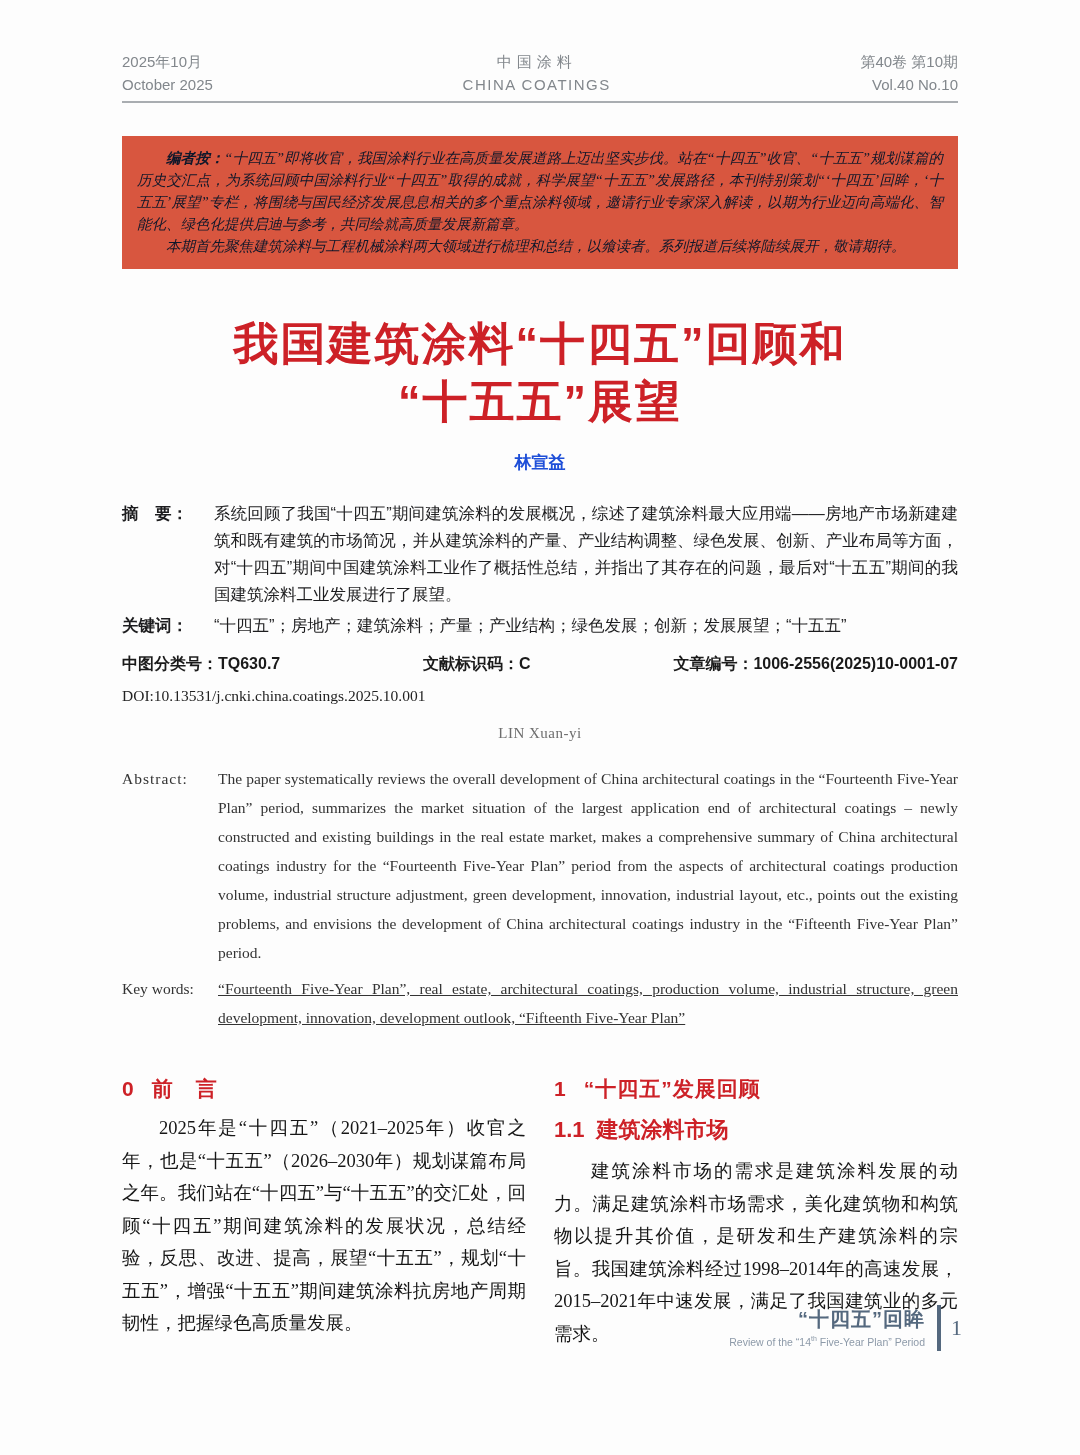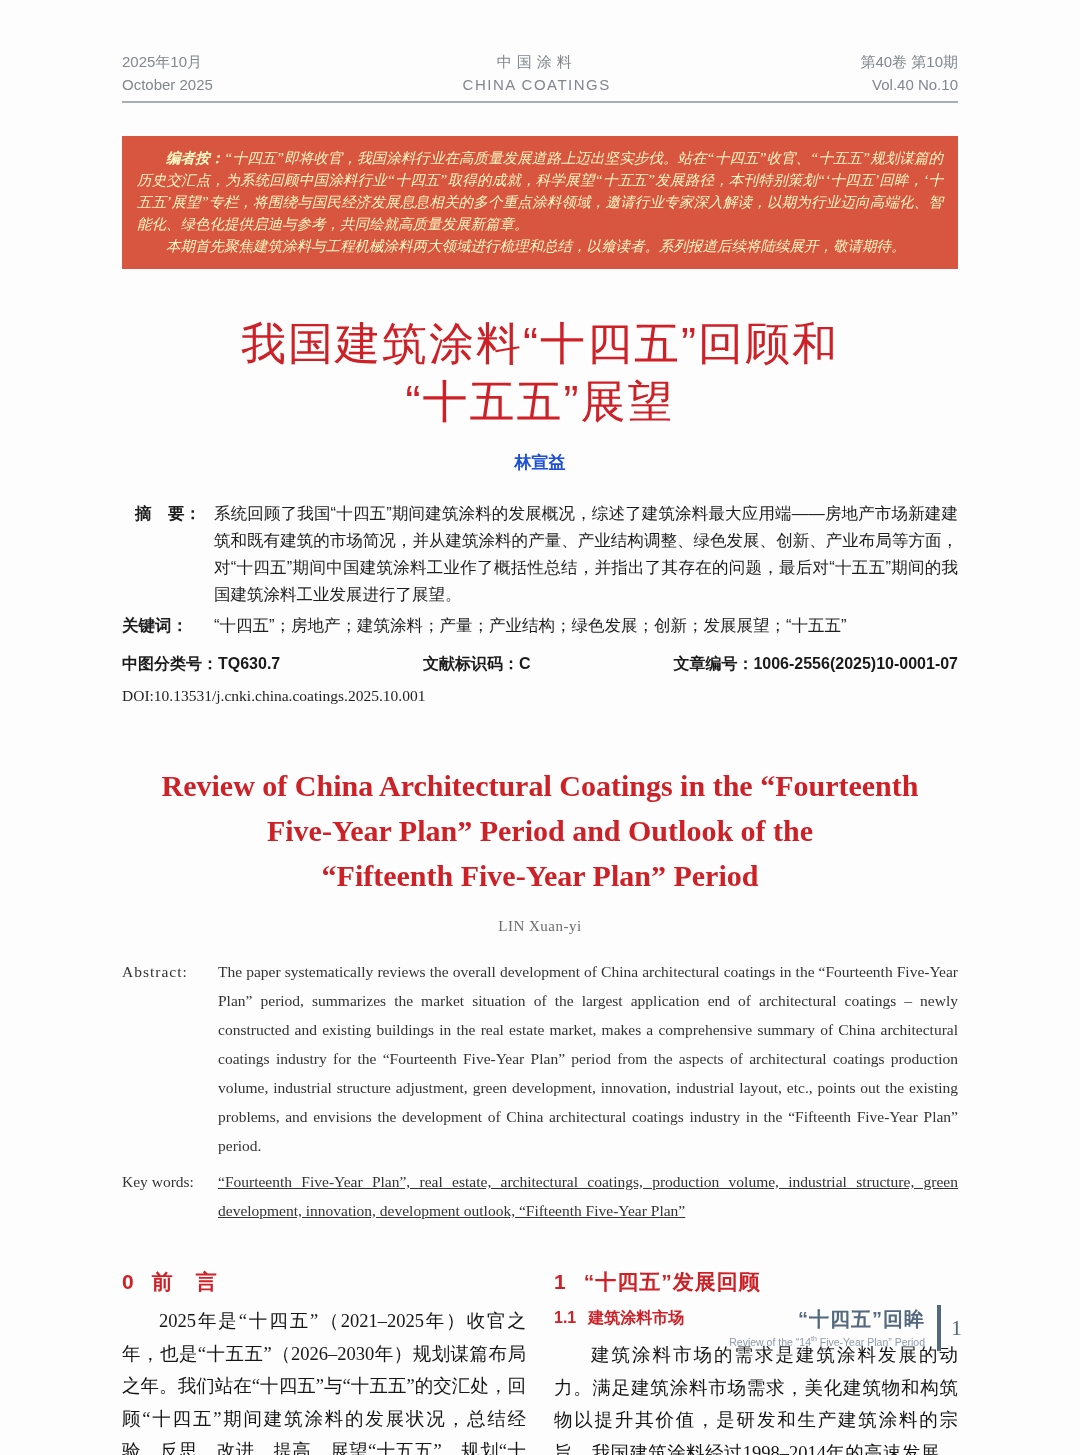--- a/index.html
+++ b/index.html
@@ -19,34 +19,34 @@
   .journal-head{display:flex;justify-content:space-between;align-items:flex-end;
     color:var(--header-gray);font-size:15px;line-height:23px;}
   .journal-head .col{white-space:nowrap;}
   .journal-head .col.center{text-align:center;}
   .journal-head .col.right{text-align:right;}
   .jh-cn{letter-spacing:5px;}
   .jh-en{letter-spacing:1.5px;}
   .head-rule{border-bottom:2px solid #a9adb1;margin-top:5px;}
 
   
-  .editor-note{margin-top:33px;background:var(--box-red);color:#fef9c3;
+  .editor-note{margin-top:33px;background:var(--box-red);color:#0f172a;
     padding:11px 15px 12px 15px;font-family:"Liberation Serif",serif;font-style:italic;
     font-size:14.5px;line-height:22px;text-align:justify;}
   .editor-note p{text-indent:2em;}
   .editor-note .en-label{font-weight:bold;font-style:italic;}
 
   
   .title-cn{margin-top:46px;text-align:center;color:var(--accent-red);
-    font-weight:normal;font-size:45px;line-height:58px;letter-spacing:2px;}
+    font-weight:bold;font-size:45px;line-height:58px;letter-spacing:2px;}
   .author-cn{margin-top:20px;text-align:center;font-size:17px;font-weight:bold;color:#1d4ed8;}
 
   
   .cn-abstract{display:flex;margin-top:26px;font-size:16.5px;line-height:27px;}
-  .cn-abstract .lbl{flex:0 0 92px;font-weight:bold;white-space:nowrap;text-align:center;}
+  .cn-abstract .lbl{flex:0 0 92px;font-weight:bold;white-space:nowrap;}
   .cn-abstract .txt{flex:1;text-align:justify;}
   .cn-keywords{display:flex;margin-top:4px;font-size:16.5px;line-height:27px;}
   .cn-keywords .lbl{flex:0 0 92px;font-weight:bold;white-space:nowrap;}
   .cn-keywords .txt{flex:1;}
 
   .meta-row{display:flex;justify-content:space-between;margin-top:15px;
     font-size:16px;font-weight:bold;color:#1a1a1a;}
   .doi-line{margin-top:12px;font-family:"Liberation Serif",serif;font-size:15.5px;color:#222;}
 
   
@@ -64,21 +64,21 @@
     font-size:15.5px;line-height:29px;color:#333;}
   .en-keywords .lbl{flex:0 0 96px;white-space:nowrap;}
   .en-keywords .txt{flex:1;text-align:justify;text-decoration:underline;}
 
   
   .columns{display:flex;gap:28px;margin-top:44px;}
   .col-half{flex:1;min-width:0;}
   .sec-heading{color:var(--accent-red);font-weight:bold;font-size:21px;line-height:26px;}
   .sec-heading .num{margin-right:18px;}
   .sec-heading .ttl{letter-spacing:1px;}
-  .sub-heading{color:var(--accent-red);font-weight:bold;font-size:16px;margin-top:13px;}
+  .sub-heading{color:var(--accent-red);font-weight:bold;font-size:22px;margin-top:13px;}
   .sub-heading .num{margin-right:12px;}
   .body-para{margin-top:10px;font-family:"Liberation Serif",serif;font-size:18.5px;
     line-height:32.5px;text-align:justify;text-indent:2em;color:#161616;}
 
   
   .page-footer{position:absolute;right:118px;top:1305px;display:flex;align-items:center;}
   .pf-titles{text-align:right;}
   .pf-cn{color:var(--footer-slate);font-weight:bold;font-size:20px;letter-spacing:1px;line-height:24px;}
   .pf-en{color:#8d9aa9;font-size:10.5px;line-height:16px;}
   .pf-en sup{font-size:7px;}
@@ -127,25 +127,20 @@
       <span class="txt">“十四五”；房地产；建筑涂料；产量；产业结构；绿色发展；创新；发展展望；“十五五”</span>
     </div>
 
     <div class="meta-row">
       <span>中图分类号：TQ630.7</span>
       <span>文献标识码：C</span>
       <span>文章编号：1006-2556(2025)10-0001-07</span>
     </div>
     <div class="doi-line">DOI:10.13531/j.cnki.china.coatings.2025.10.001</div>
 
-    <h2 class="title-en">
-      <div>Review of China Architectural Coatings in the “Fourteenth</div>
-      <div>Five-Year Plan” Period and Outlook of the</div>
-      <div>“Fifteenth Five-Year Plan” Period</div>
-    </h2>
     <div class="author-en">LIN Xuan-yi</div>
 
     <div class="en-abstract">
       <span class="lbl">Abstract:</span>
       <span class="txt">The paper systematically reviews the overall development of China architectural coatings in the “Fourteenth Five-Year Plan” period, summarizes the market situation of the largest application end of architectural coatings – newly constructed and existing buildings in the real estate market, makes a comprehensive summary of China architectural coatings industry for the “Fourteenth Five-Year Plan” period from the aspects of architectural coatings production volume, industrial structure adjustment, green development, innovation, industrial layout, etc., points out the existing problems, and envisions the development of China architectural coatings industry in the “Fifteenth Five-Year Plan” period.</span>
     </div>
     <div class="en-keywords">
       <span class="lbl">Key words:</span>
       <span class="txt">“Fourteenth Five-Year Plan”, real estate, architectural coatings, production volume, industrial structure, green development, innovation, development outlook, “Fifteenth Five-Year Plan”</span>
     </div>

